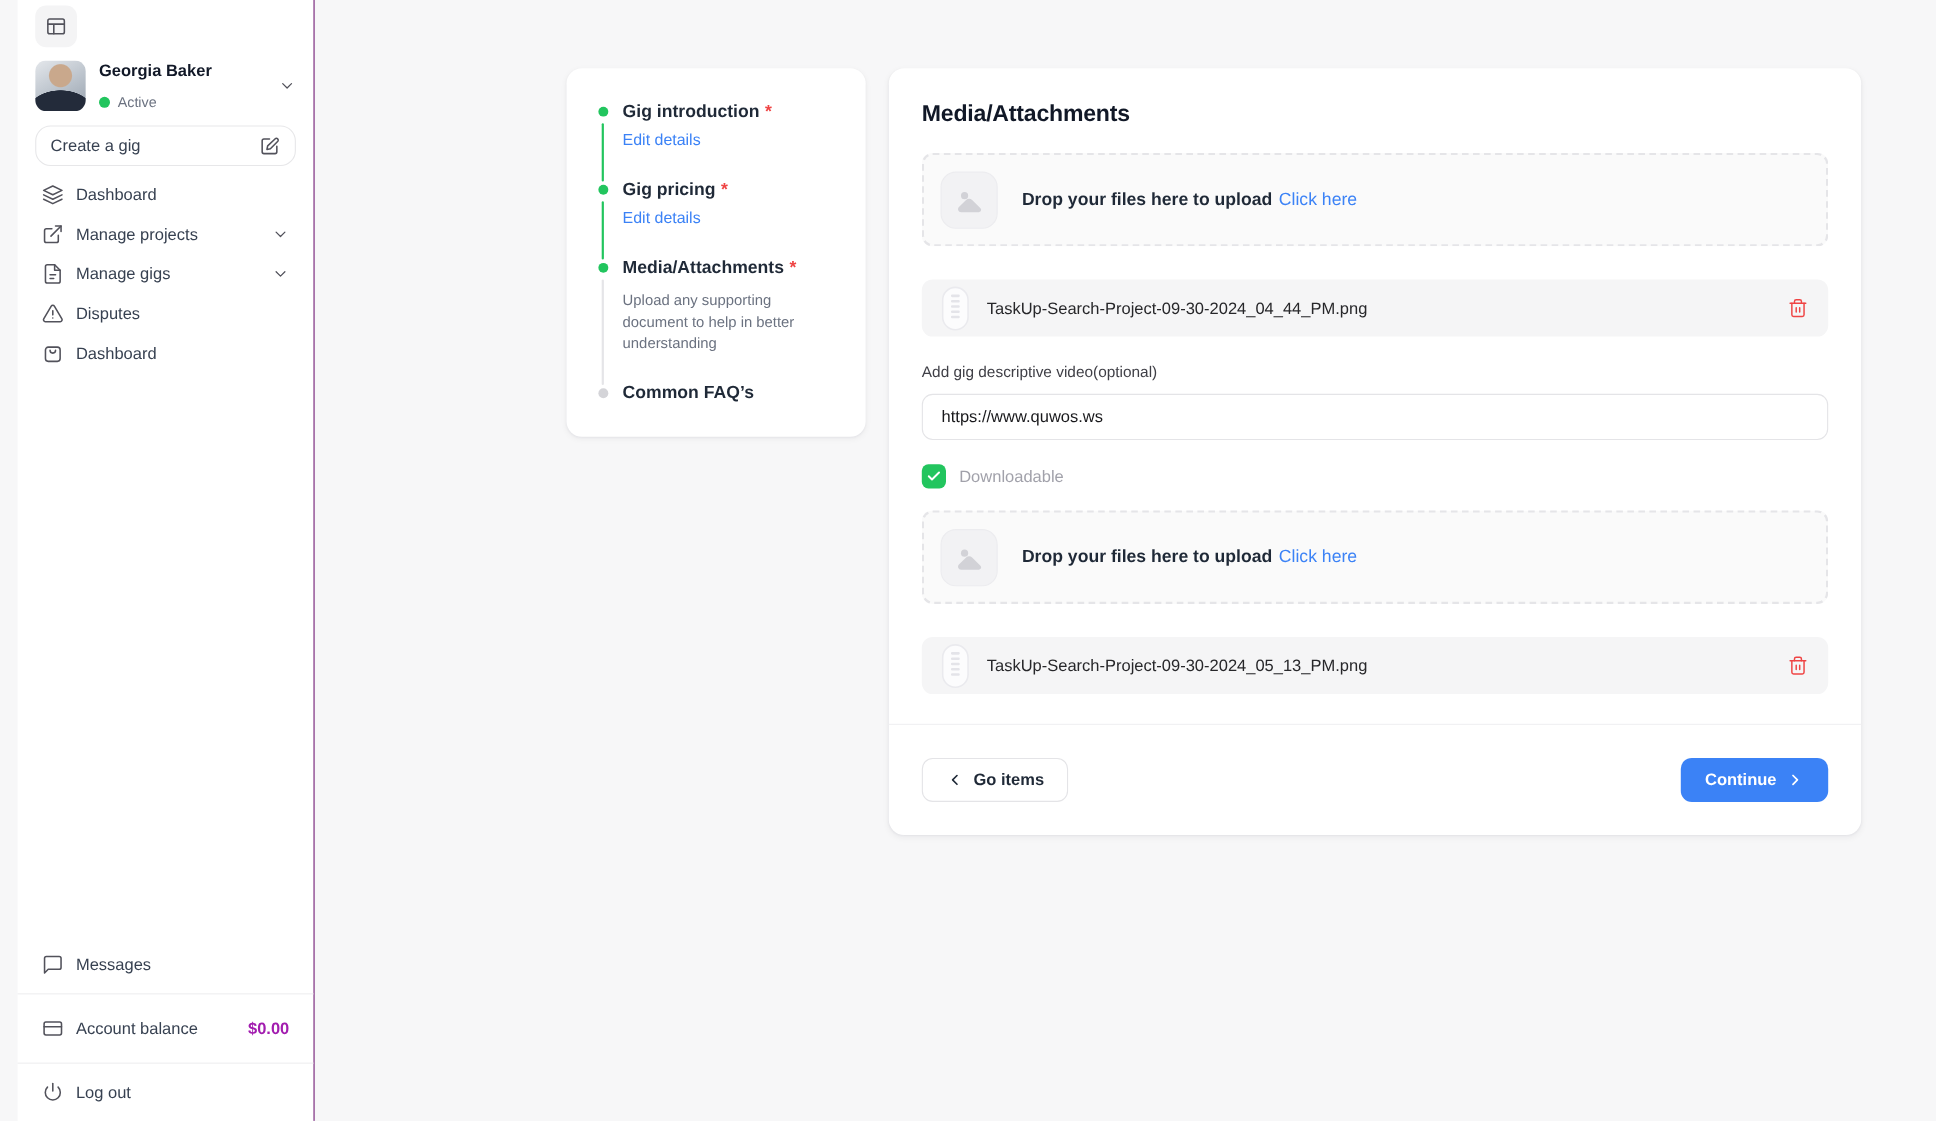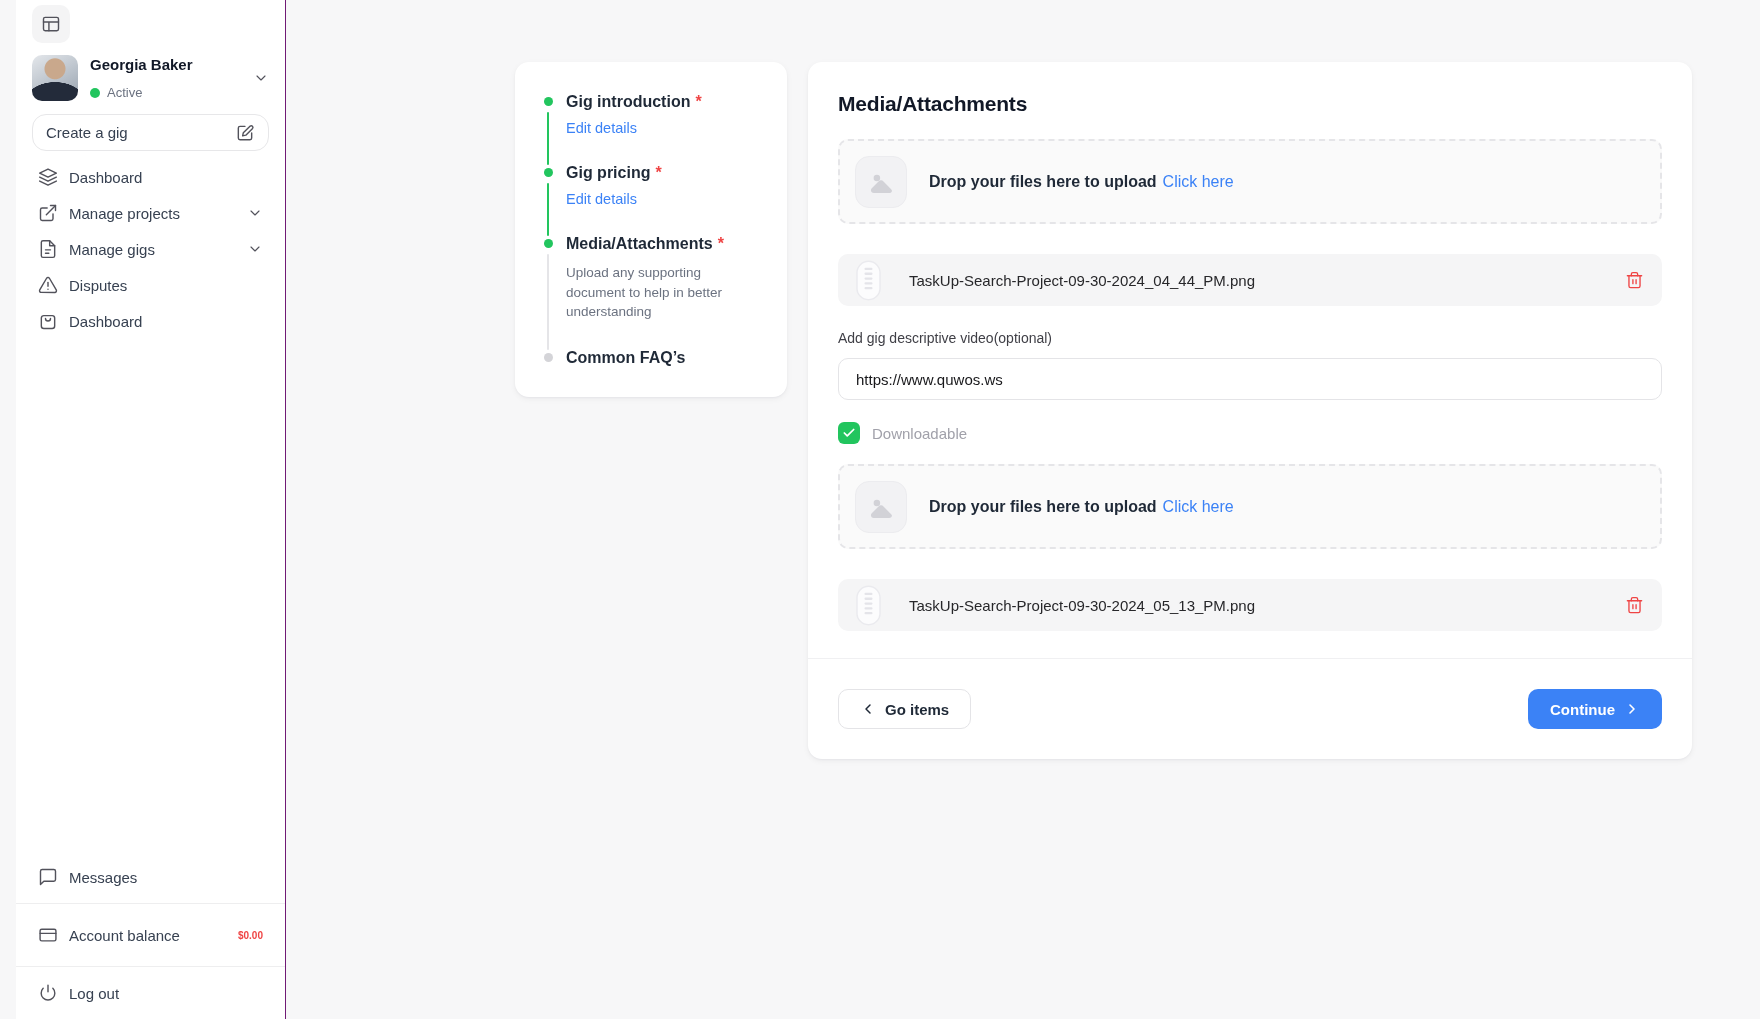--- a/index.html
+++ b/index.html
@@ -45,21 +45,21 @@
     font-family: inherit;
   }
   .nav { margin-top: 8px; }
   .nav-item { height: 36px; display: flex; align-items: center; gap: 11px;
               padding: 0 6px; font-size: 15px; color: #374151; cursor: pointer; border-radius: 8px; }
   .nav-item .chev { margin-left: auto; }
   .side-bottom { margin-top: auto; }
   .side-row { height: 52px; display: flex; align-items: center; gap: 11px; padding: 0 6px;
               font-size: 15px; color: #374151; cursor: pointer; }
   .side-row.balance { height: 62px; cursor: default; }
-  .balance-value { margin-left: auto; font-size: 10px; font-weight: 700; color: #ef4444; }
+  .balance-value { margin-left: auto; font-size: 15px; font-weight: 700; color: #a21caf; }
   .side-divider { border-top: 1px solid #eeeeef; margin: 0 -16px; }
   .side-row.logout { height: 52px; }
 
   
   .stepper-card {
     position: absolute; left: 515px; top: 62px; width: 272px;
     background: #fff; border-radius: 14px; padding: 30px 24px 30px 28px;
     box-shadow: 0 1px 2px rgba(16,24,40,.04), 0 2px 6px rgba(16,24,40,.05);
   }
   .step { display: flex; gap: 13px; }
@@ -88,21 +88,21 @@
     height: 85px; background: #fafafa; border: 2px dashed #e5e5e8; border-radius: 10px;
     display: flex; align-items: center; gap: 22px; padding: 0 15px; cursor: pointer;
   }
   .dz-tile { width: 52px; height: 52px; border-radius: 14px; background: #f2f2f4;
              border: 1px solid #ececef; display: flex; align-items: center; justify-content: center; }
   .dz-img { width: 30px; height: 30px; fill: #d2d2d7; stroke: none; }
   .dz-text { font-size: 16px; font-weight: 700; color: #1f2937; }
   .dz-link { font-size: 16px; font-weight: 500; color: #3b82f6; text-decoration: none; margin-left: 6px; cursor: pointer; }
   .file-row {
     height: 52px; background: #f5f5f6; border-radius: 10px; display: flex; align-items: center;
-    gap: 28px; padding: 0 18px; margin-top: 30px;
+    gap: 16px; padding: 0 18px; margin-top: 30px;
   }
   .file-name { font-size: 15px; color: #27272a; }
   .trash-btn { margin-left: auto; background: none; border: none; cursor: pointer;
                display: flex; align-items: center; }
   .trash-btn .ic { stroke: #ef4444; width: 19px; height: 19px; }
   .field-label { margin-top: 24px; font-size: 14px; color: #3f3f46; }
   .url-input {
     margin-top: 12px; width: 100%; height: 42px; border: 1px solid #e4e4e7; border-radius: 10px;
     padding: 0 17px; font-size: 15px; color: #18181b; font-family: inherit; background: #fff; outline: none;
   }

